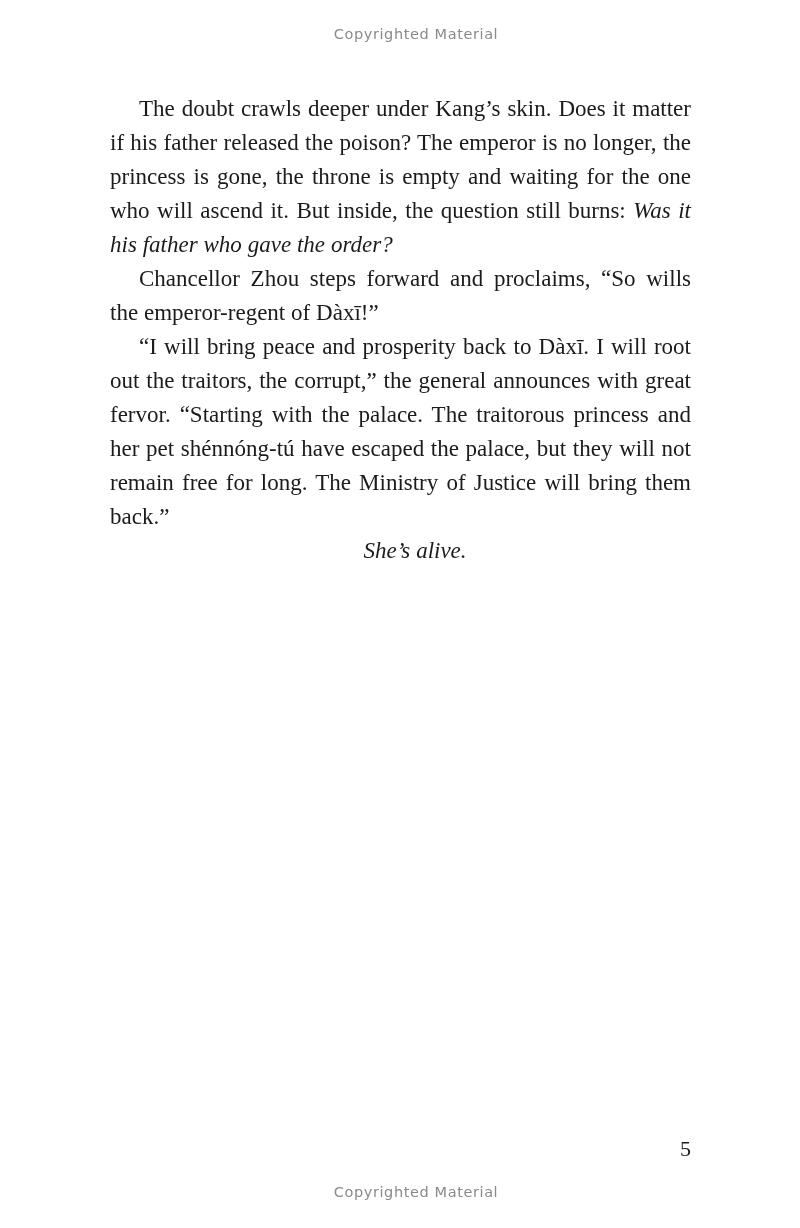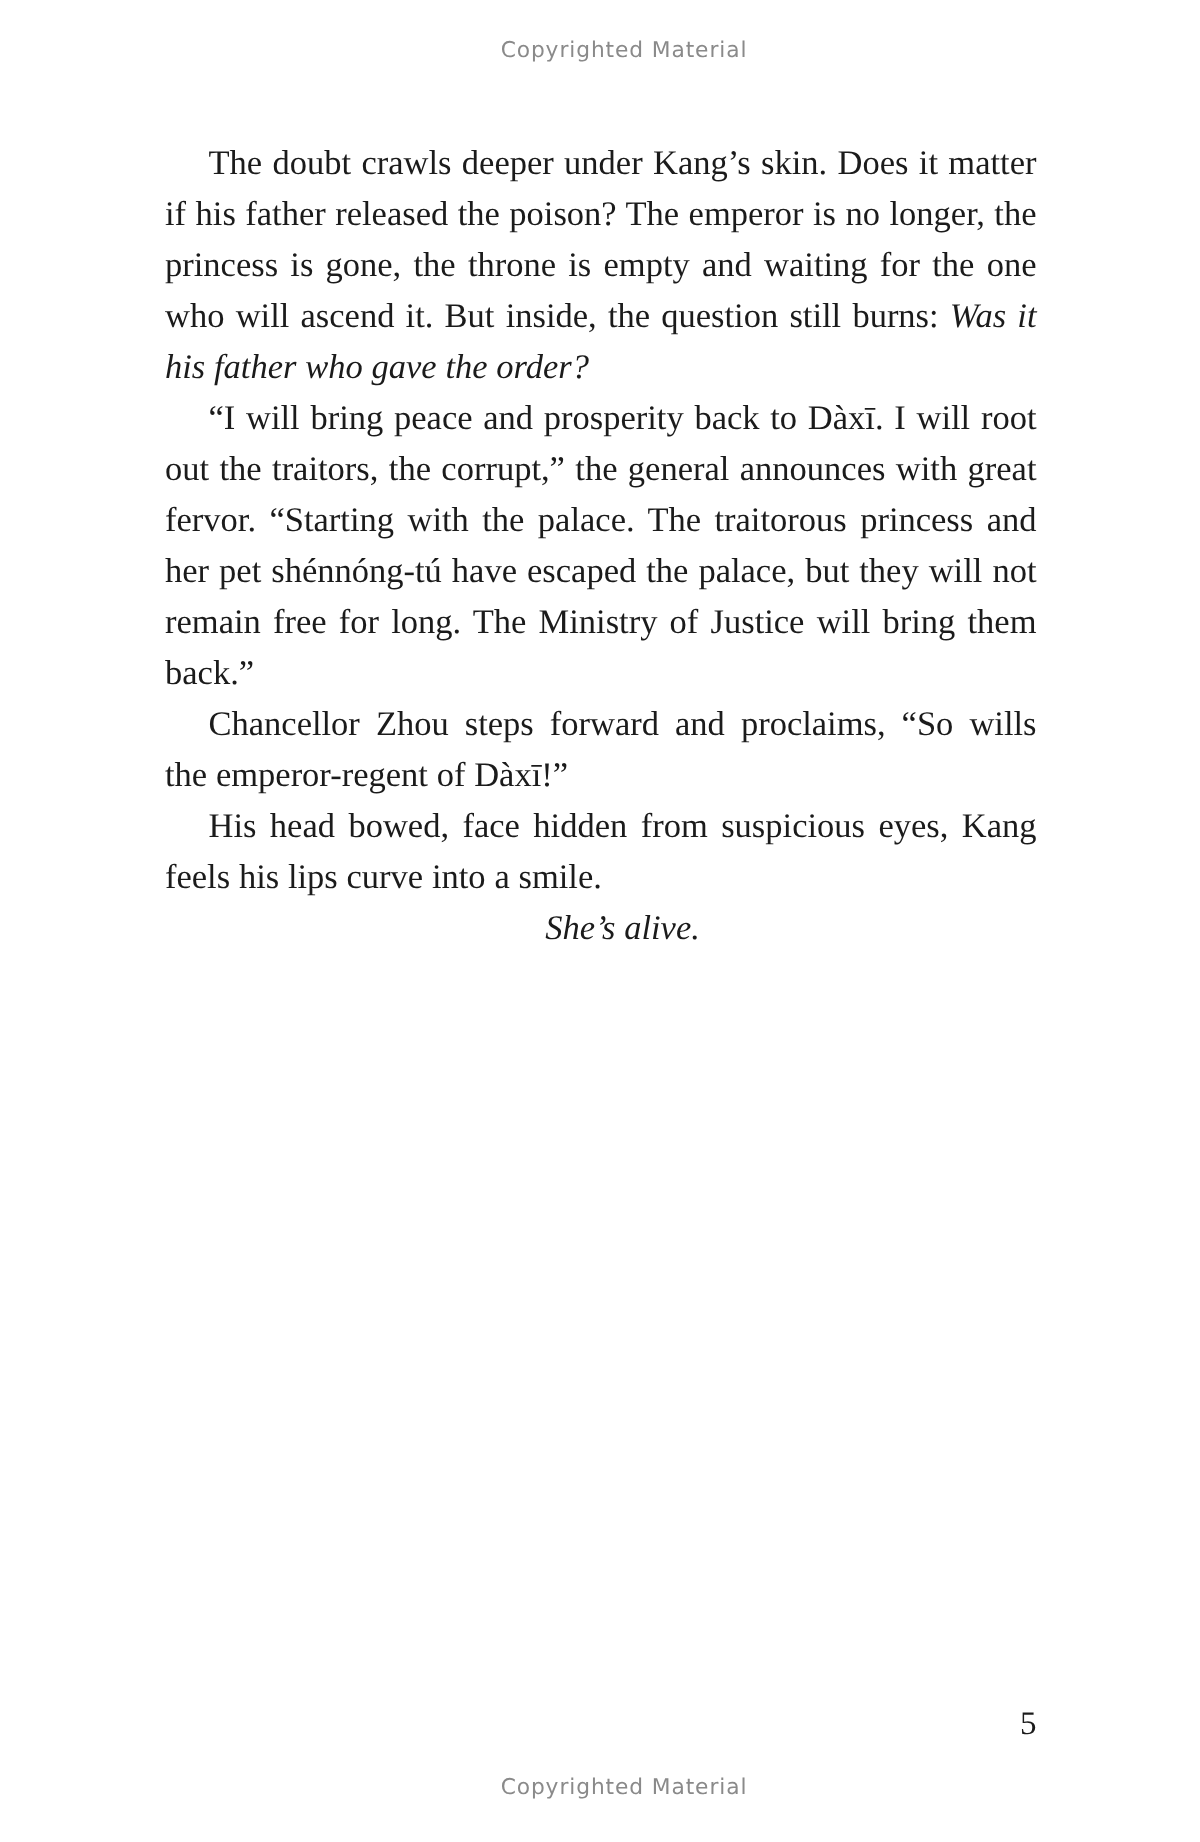--- a/index.html
+++ b/index.html
@@ -76,23 +76,22 @@
 </style>
 </head>
 <body>
 
 <div class="page">
 
   <div class="watermark watermark-top">Copyrighted Material</div>
 
   <div class="textblock">
     <p class="para"><span>The doubt crawls deeper under Kang’s skin. Does it matter if his father released the poison? The emperor is no longer, the princess is gone, the throne is empty and waiting for the one who will ascend it. But inside, the question still burns: </span><span class="ital">Was it his father who gave the order?</span></p>
+    <p class="para"><span>Chancellor Zhou steps forward and proclaims, “So wills the emperor-regent of Dàxī!”</span></p>
     <p class="para"><span>“I will bring peace and prosperity back to Dàxī. I will root out the traitors, the corrupt,” the general announces with great fervor. “Starting with the palace. The traitorous princess and her pet shénnóng-tú have escaped the palace, but they will not remain free for long. The Ministry of Justice will bring them back.”</span></p>
-    <p class="para"><span>Chancellor Zhou steps forward and proclaims, “So wills the emperor-regent of Dàxī!”</span></p>
-    <p class="para"><span>His head bowed, face hidden from suspicious eyes, Kang feels his lips curve into a smile.</span></p>
     <p class="para last-ragged"><span class="ital">She’s alive.</span></p>
   </div>
 
   <div class="folio">5</div>
 
   <div class="watermark watermark-bot">Copyrighted Material</div>
 
 </div>
 
 </body></html>

